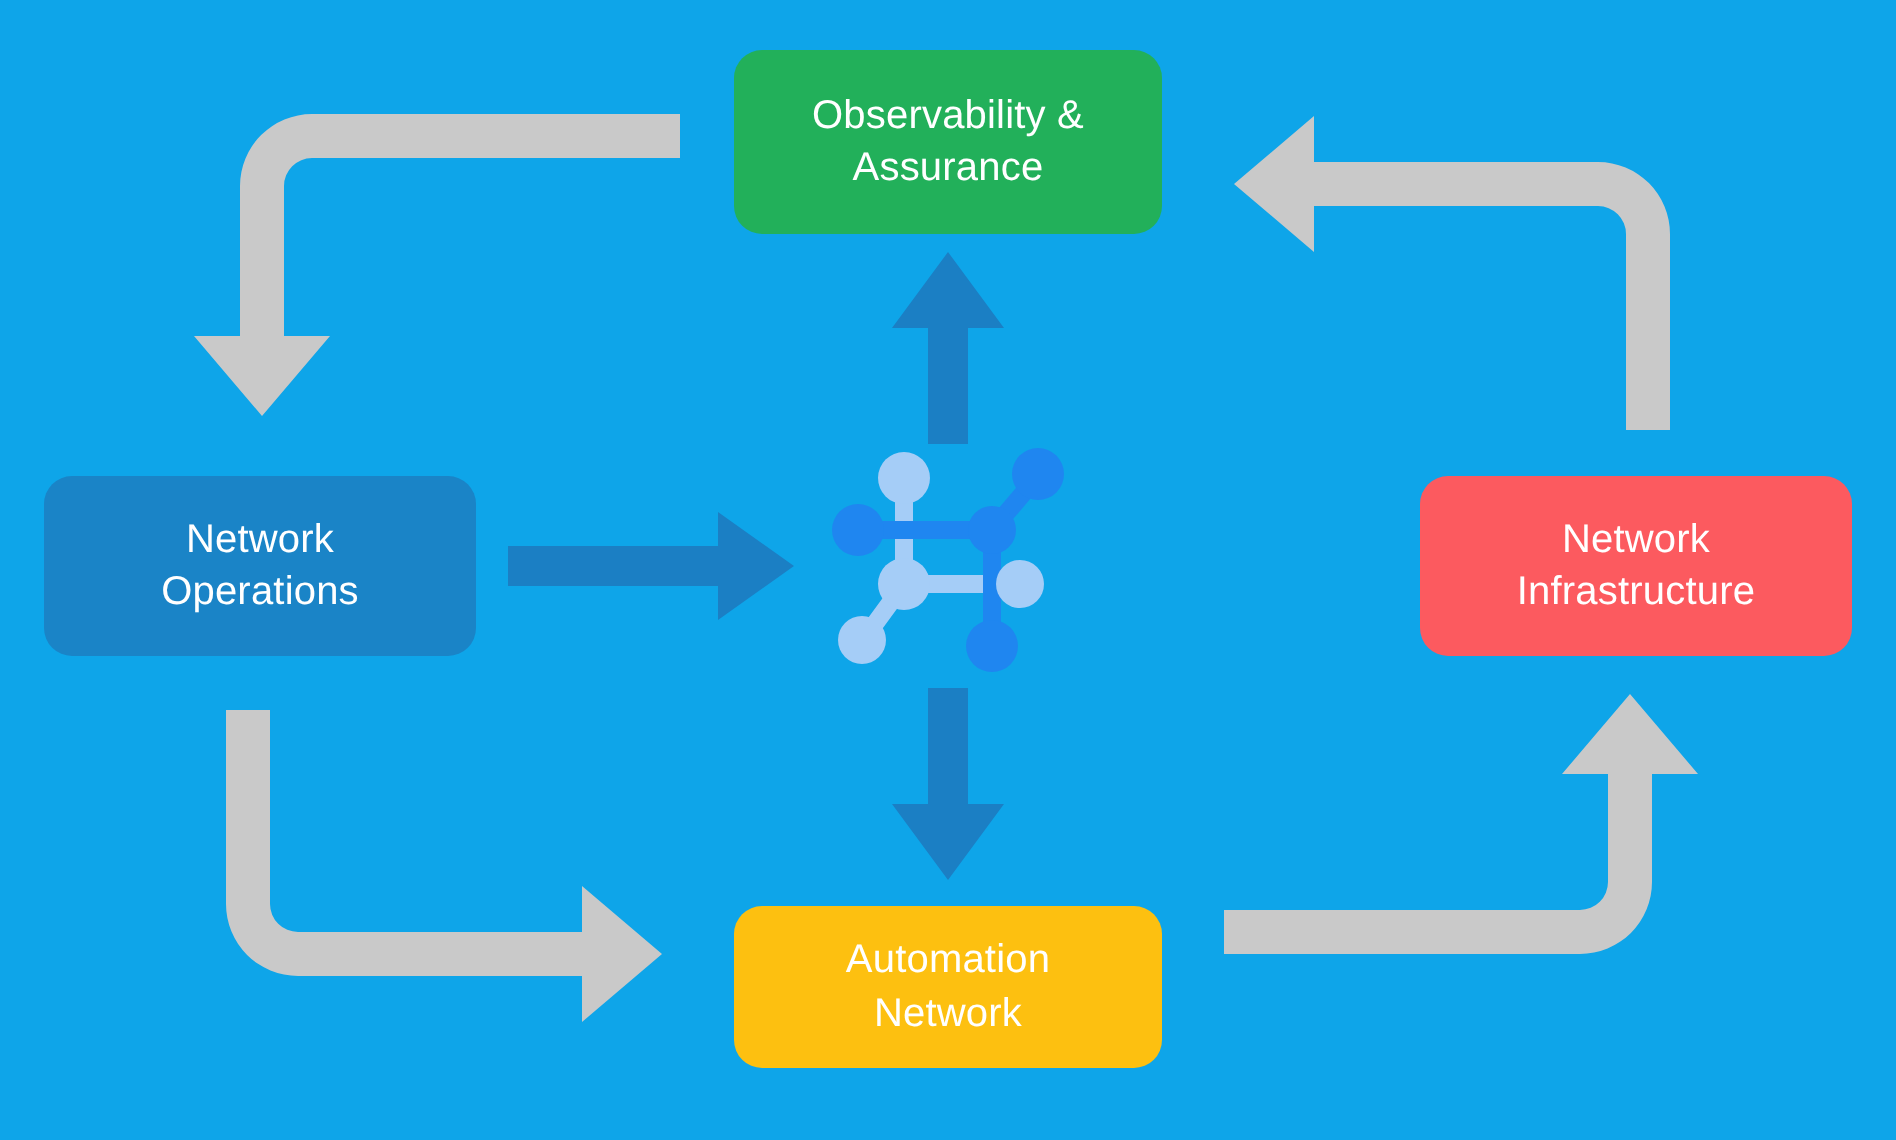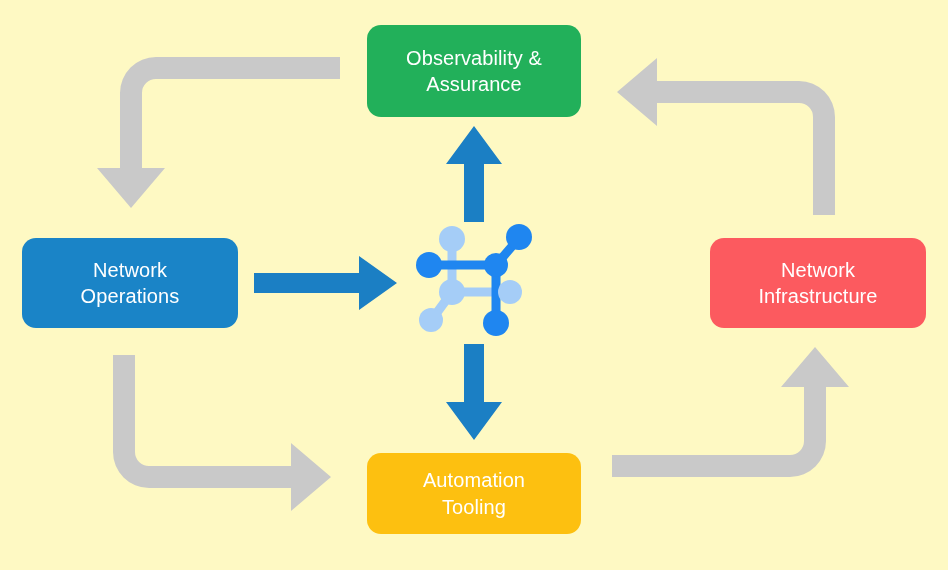--- a/index.html
+++ b/index.html
@@ -10,21 +10,21 @@
   body {
     width: 948px;
     height: 570px;
     overflow: hidden;
     font-family: "Liberation Sans", sans-serif;
   }
   #diagram-root {
     position: relative;
     width: 948px;
     height: 570px;
-    background: #fef9c3;
+    background: #0ea5e9;
   }
   #diagram-svg {
     position: absolute;
     left: 0;
     top: 0;
     width: 948px;
     height: 570px;
     display: block;
   }
   .node-box {
@@ -144,16 +144,16 @@
 Operations</span>
   </div>
 
   <div class="node-box" id="box-infrastructure">
     <span class="node-label">Network
 Infrastructure</span>
   </div>
 
   <div class="node-box" id="box-automation">
     <span class="node-label">Automation
-Tooling</span>
+Network</span>
   </div>
 
 </div>
 
 </body></html>

